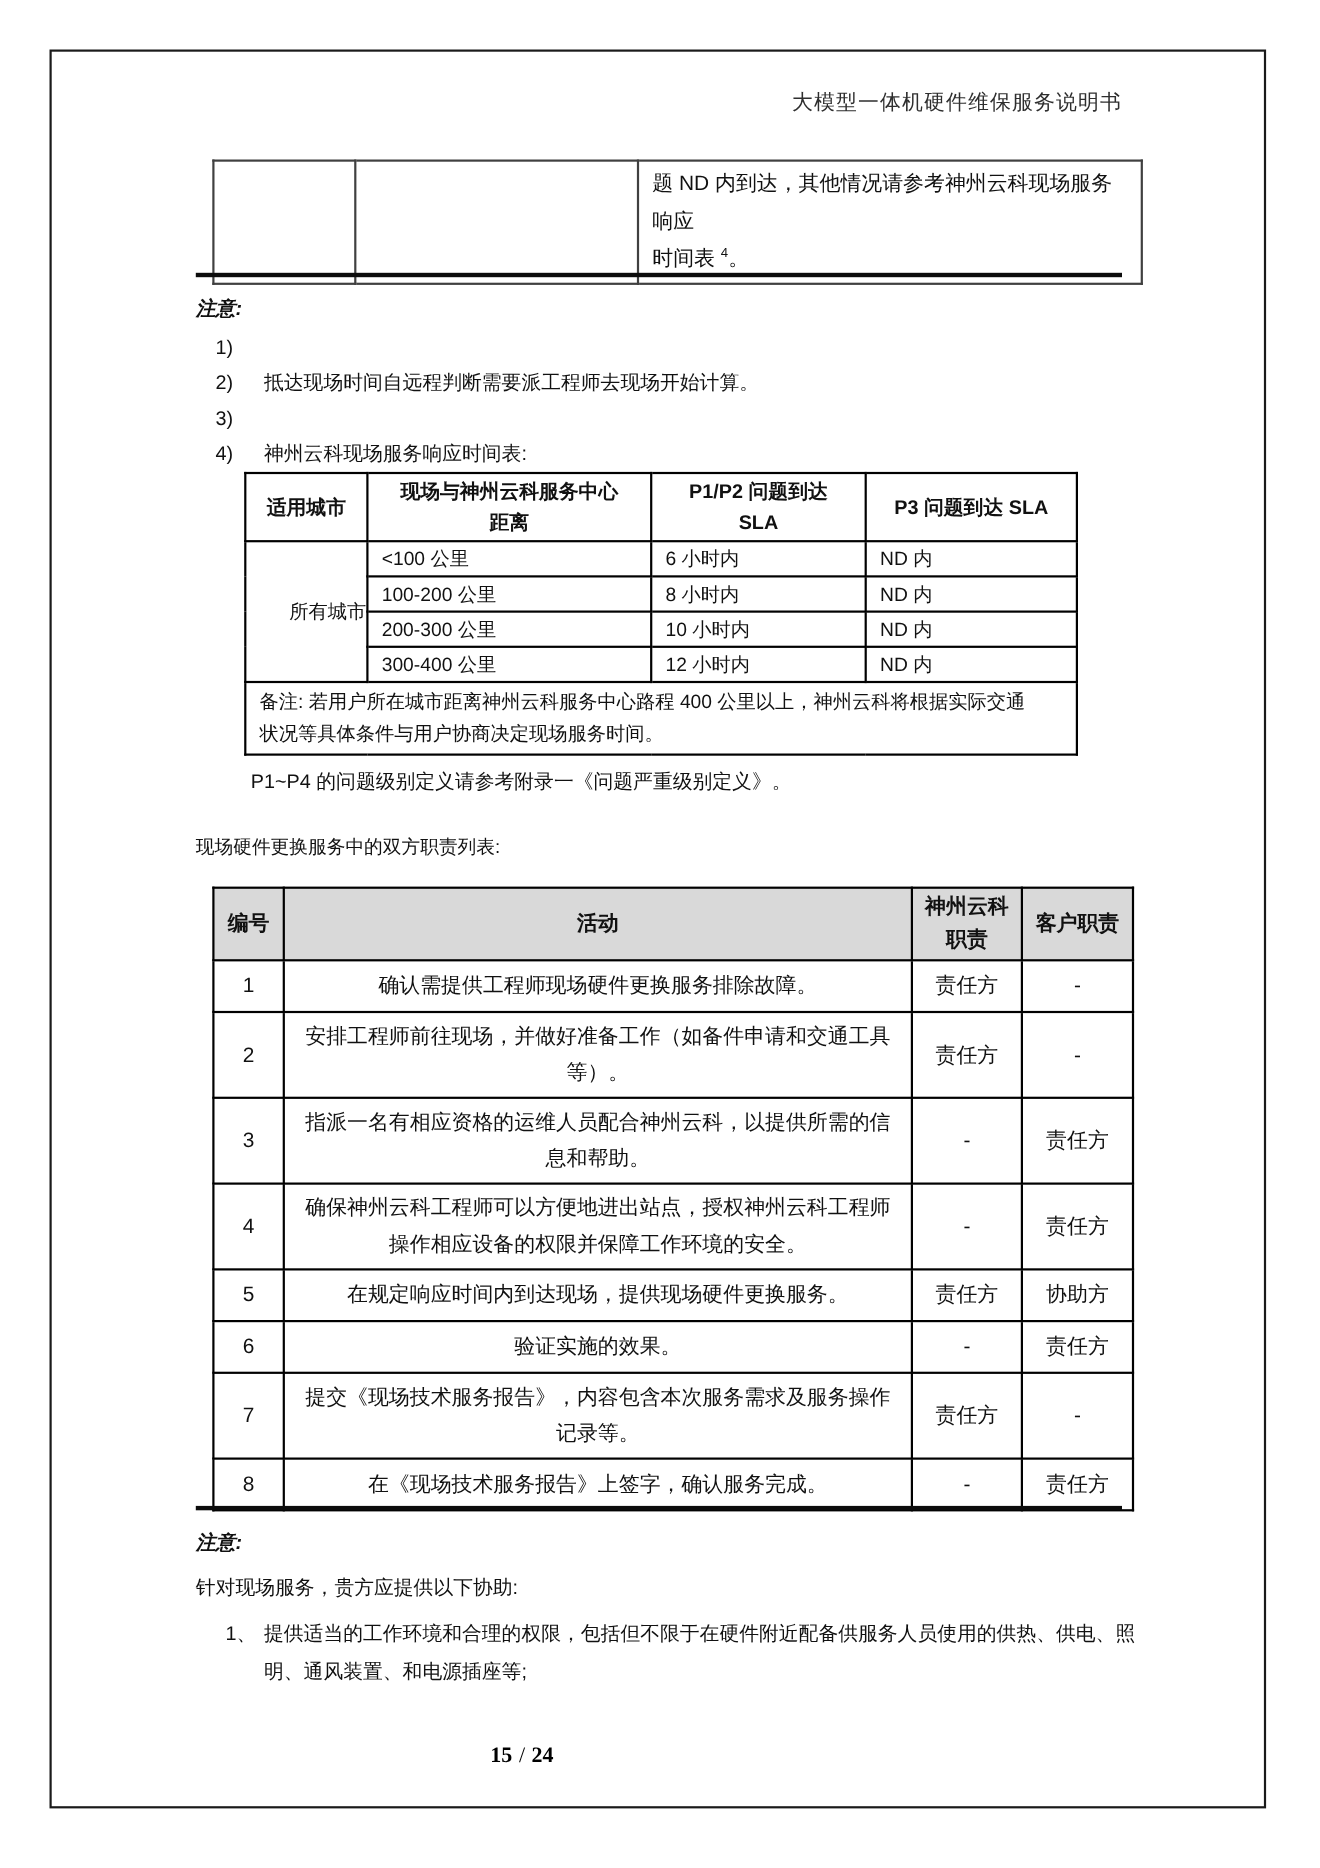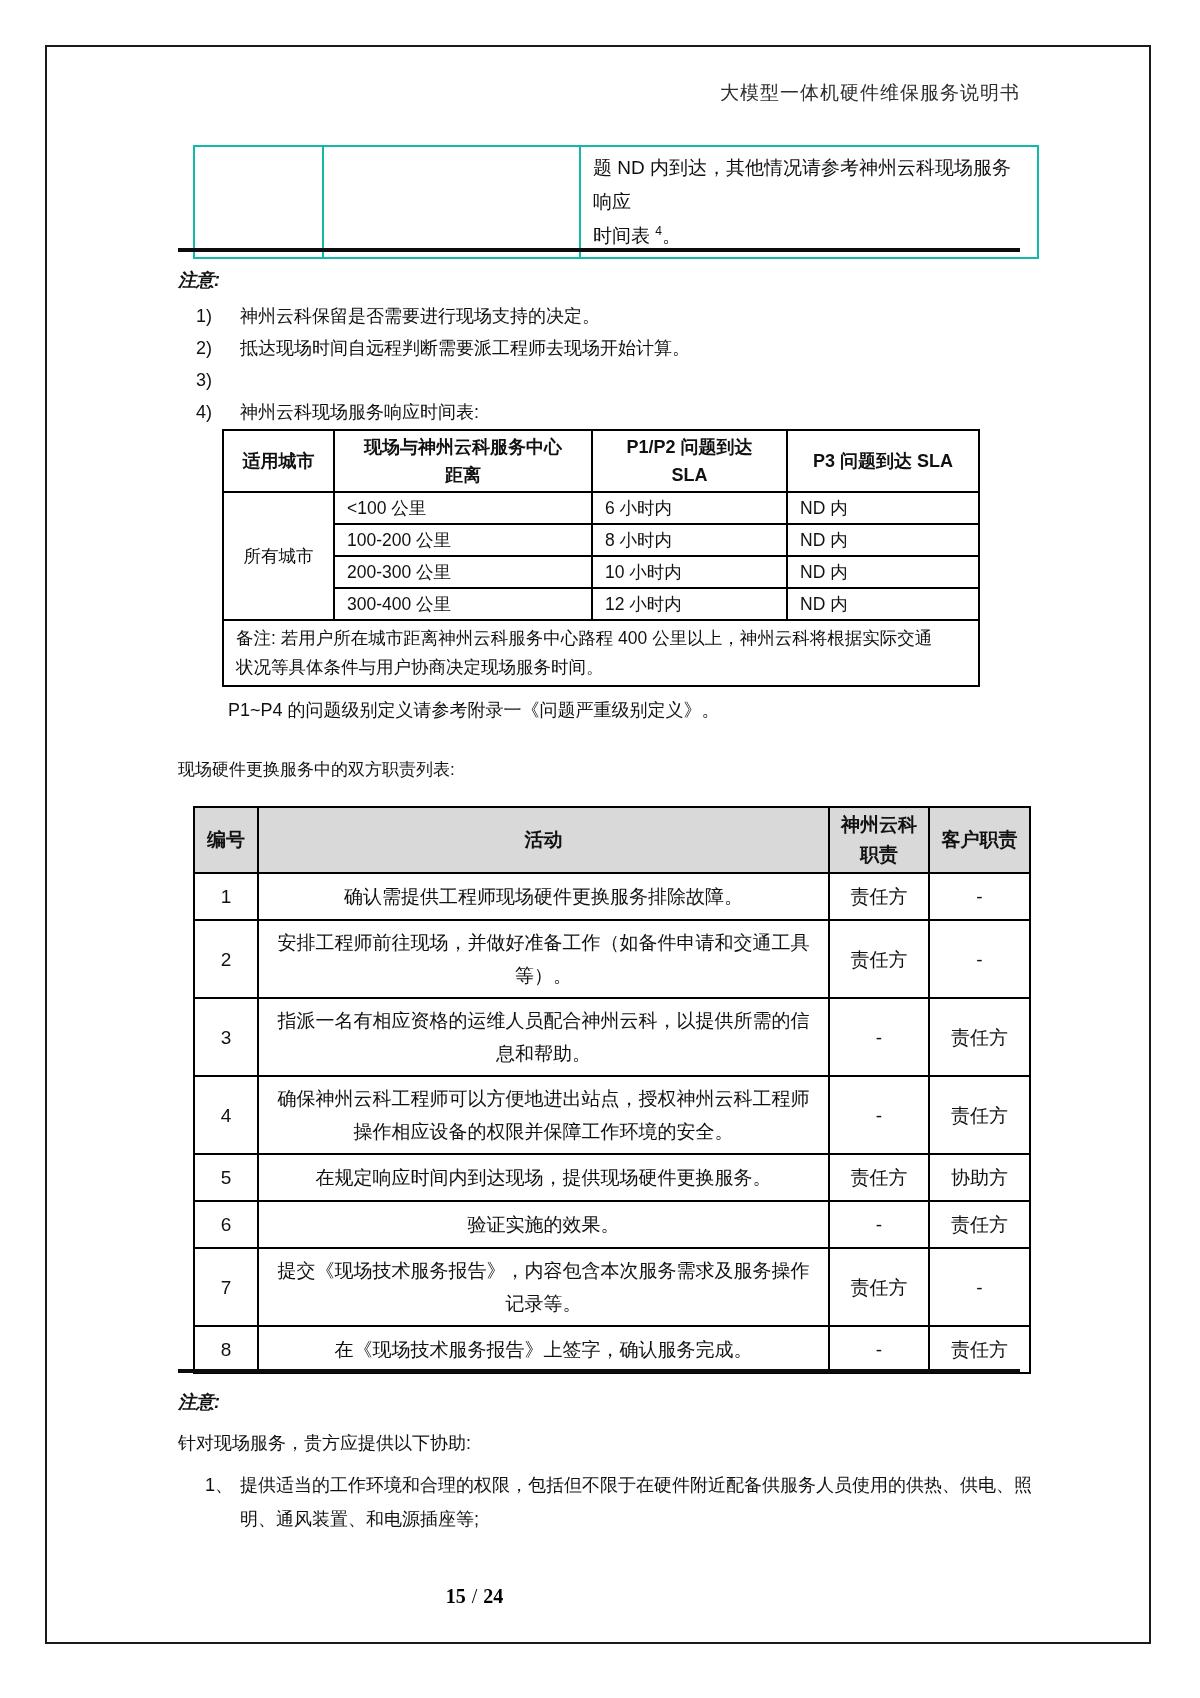--- a/index.html
+++ b/index.html
@@ -19,41 +19,41 @@
   .doc-title{
     position:absolute;top:80px;right:180px;
     font-family:"Liberation Serif","DejaVu Serif",serif;
     font-size:19px;letter-spacing:1px;color:#2e2e2e;
   }
   
   table{border-collapse:collapse;table-layout:fixed;}
   .frag{
     position:absolute;left:193px;top:145px;width:844px;
   }
-  .frag td{border:2px solid #14b8a6;height:76px;vertical-align:top;}
+  .frag td{border:2px solid #404040;height:76px;vertical-align:top;}
   .frag td.c3{padding:4px 12px;font-size:19px;line-height:34px;}
   sup{font-size:12px;vertical-align:super;line-height:0;}
   
   .rule{position:absolute;left:178px;width:842px;height:4px;background:#0c0c0c;}
   .rule1{top:248px;}
   .rule2{top:1369px;}
   
   .note-label{position:absolute;left:178px;font-size:18px;font-weight:bold;font-style:italic;}
   .nl1{top:268px;}
   .nl2{top:1390px;}
   .nlist{position:absolute;left:178px;top:300px;width:850px;}
   .nitem{position:relative;height:32px;line-height:32px;font-size:18px;}
   .nitem .num{position:absolute;left:18px;}
   .nitem .txt{position:absolute;left:62px;}
   
   .sla{position:absolute;left:222px;top:429px;width:758px;font-size:17.5px;}
   .sla th,.sla td{border:2px solid #000;box-sizing:border-box;}
   .sla th{font-size:18px;font-weight:bold;text-align:center;vertical-align:middle;height:62px;line-height:28px;padding:0 4px;}
   .sla td{height:32px;line-height:30px;padding:0 12px;text-align:left;vertical-align:middle;}
-  .sla td.city{text-align:center;padding:0;margin-top:16px;}
+  .sla td.city{text-align:right;padding:0;margin-top:16px;}
   .sla td.remark{height:64px;line-height:29px;padding:3px 12px;vertical-align:middle;}
   .blk{display:block;}
   
   .sev-note{position:absolute;left:228px;top:698px;font-size:18px;}
   .sec-heading{position:absolute;left:178px;top:758px;font-size:17px;}
   
   .resp{position:absolute;left:193px;top:806px;width:836px;font-size:19px;}
   .resp th,.resp td{border:2px solid #000;box-sizing:border-box;vertical-align:middle;}
   .resp th{background:#d9d9d9;font-weight:bold;text-align:center;height:66px;line-height:30px;padding:0 2px;}
   .resp td{text-align:center;line-height:33px;}
@@ -97,21 +97,20 @@
 </tbody>
   </table>
 
 <div class="rule rule1"></div>
 
 <div class="note-label nl1">注意:</div>
 
 <div class="nlist">
   <div class="nitem">
       <span class="num">1)</span>
-      <span class="txt">神州云科保留是否需要进行现场支持的决定。</span>
     </div>
   <div class="nitem">
       <span class="num">2)</span>
       <span class="txt">抵达现场时间自远程判断需要派工程师去现场开始计算。</span>
     </div>
   <div class="nitem">
       <span class="num">3)</span>
     </div>
   <div class="nitem">
       <span class="num">4)</span>

